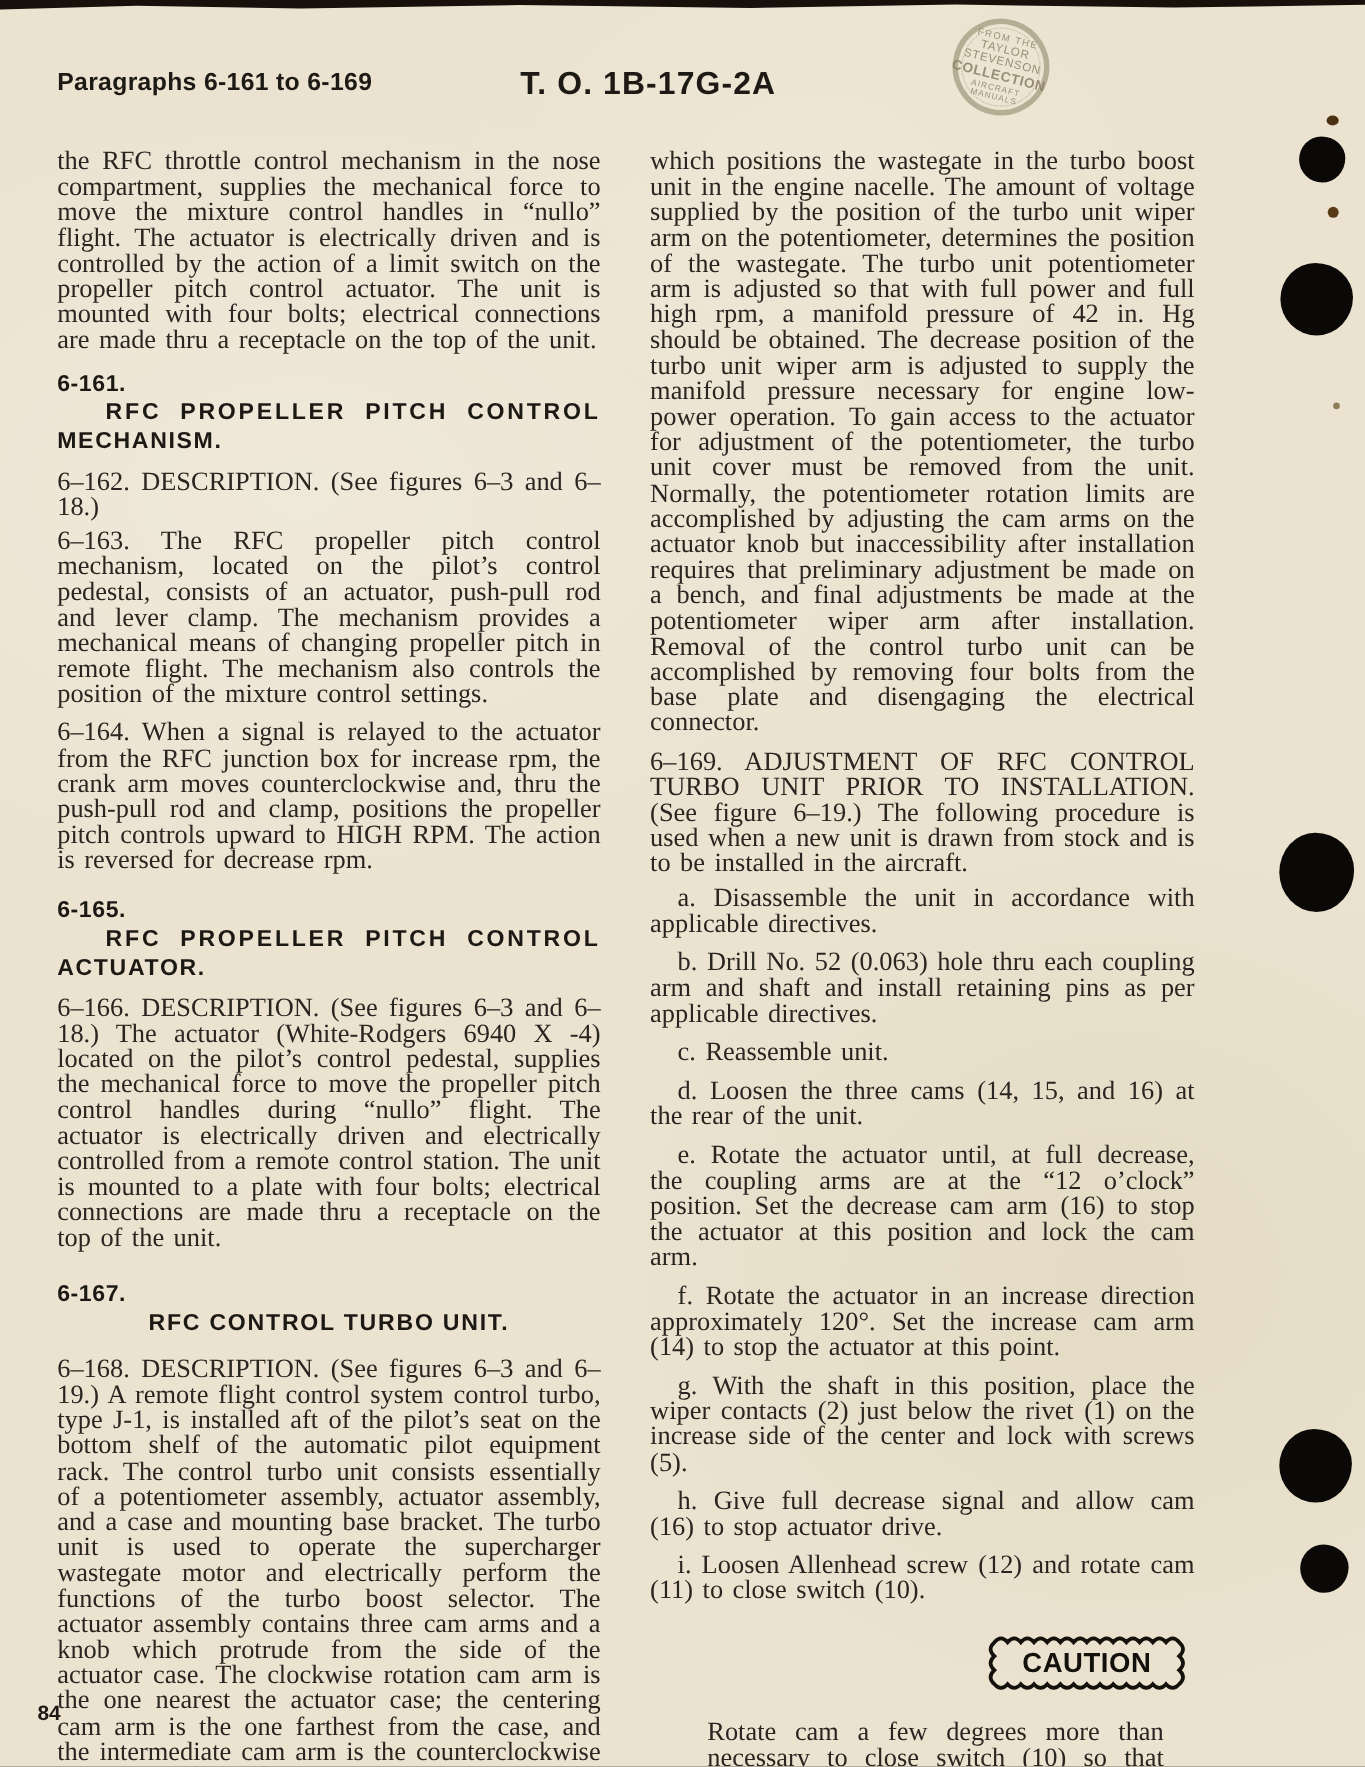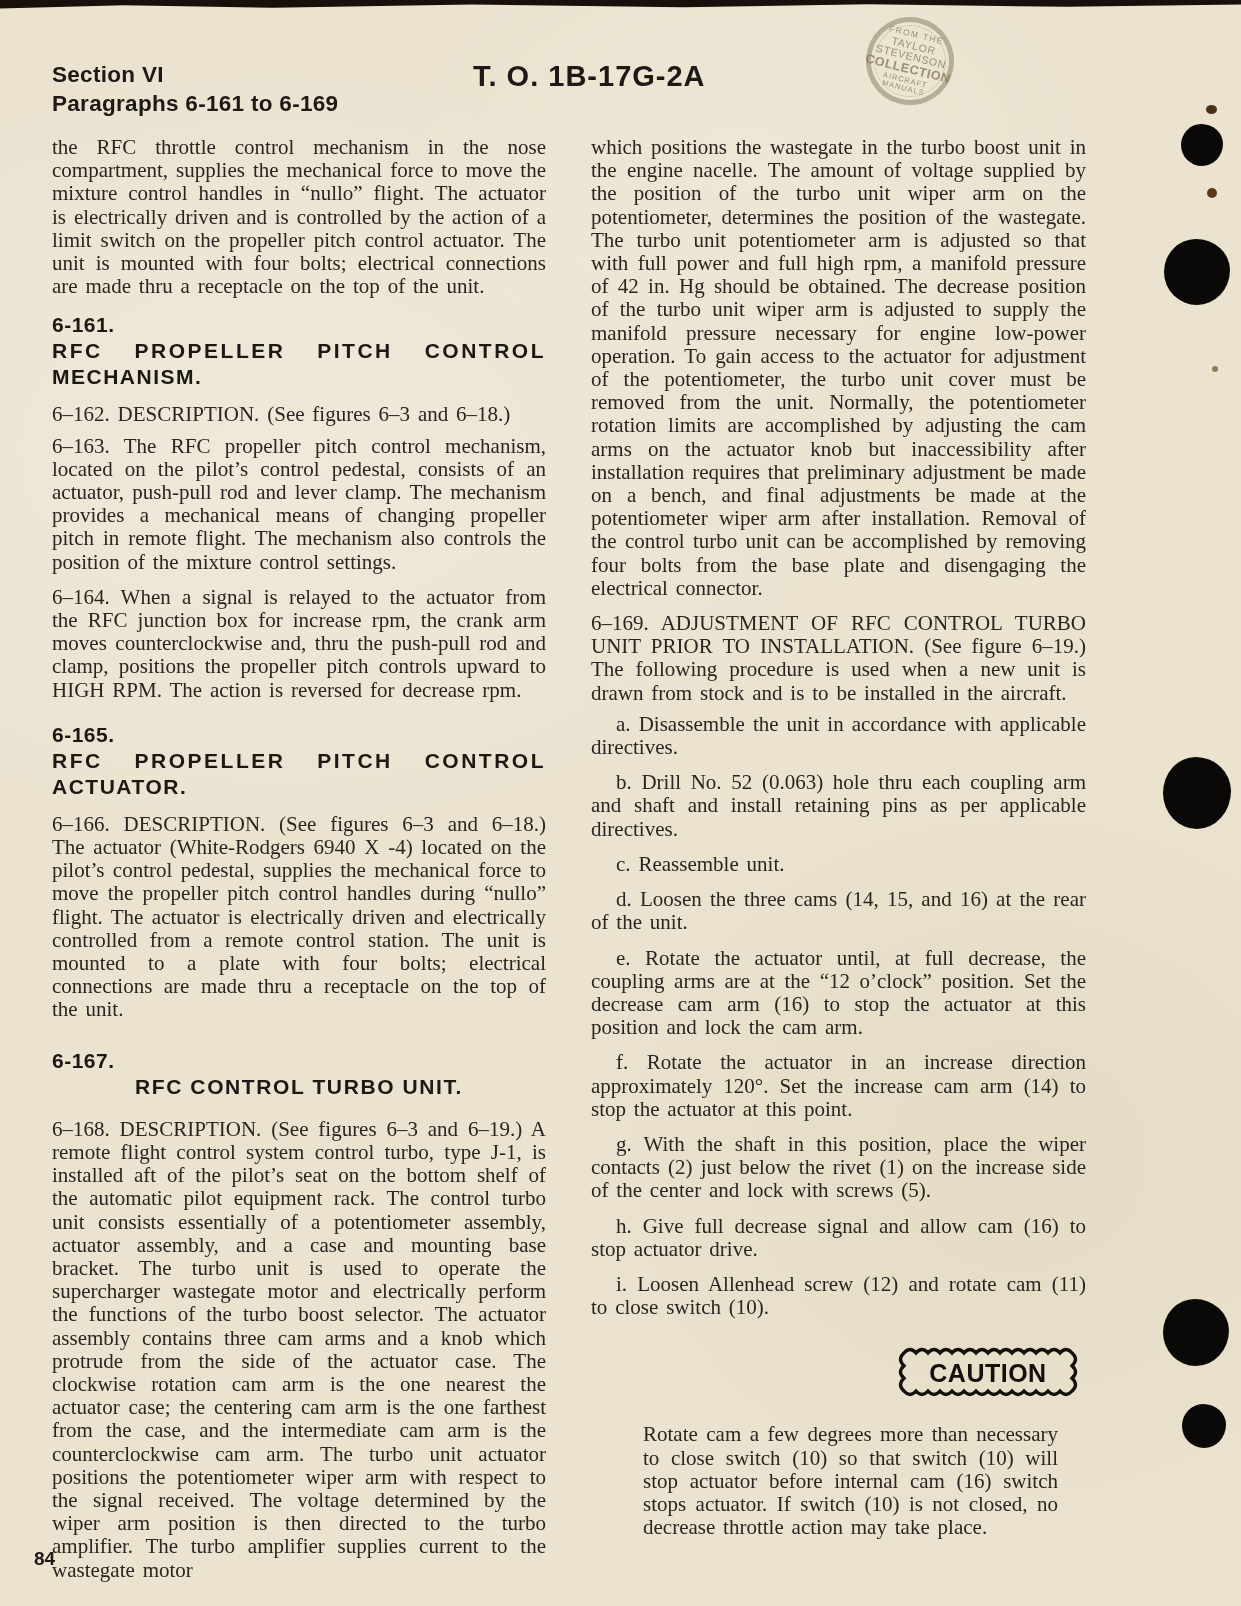--- a/index.html
+++ b/index.html
@@ -52,41 +52,41 @@
   .stamp-l3 { font-size:12.5px; font-weight:bold; letter-spacing:0.6px; margin:1px 0; }
   .stamp-l4, .stamp-l5 { font-size:7.5px; letter-spacing:1px; }
 
   
   .col { position:absolute; top:136px; width:494px; }
   .col-left { left:52px; }
   .col-right { left:591px; width:495px; }
 
   .bodytext {
     margin:0 0 8px 0;
-    font-size:21px;
+    font-size:24px;
     line-height:23.2px;
     text-align:justify;
     word-spacing:2.6px;
     color:#2a2520;
   }
   .mt { margin-top:12px; }
 
   .sec-heading {
     display:flex;
     margin:14px 0 13px 0;
     font-family:"Liberation Sans", sans-serif;
     font-weight:bold;
     font-size:21px;
     line-height:26px;
     color:#1c1813;
     flex-direction:column;
   }
   .sec-num { flex:none; width:79px; letter-spacing:0.5px; }
   .sec-body { flex:1; }
-  .sec-line1 { text-align:justify; text-align-last:justify; letter-spacing:2.5px; }
+  .sec-line1 { text-align:justify; text-align-last:justify; letter-spacing:2.5px;margin-left:44px; }
   .sec-line2 { text-align:left; letter-spacing:1.5px; }
   .sec-single { flex:1; letter-spacing:1.6px;text-align:center; }
   .sec-num-s { width:63px; }
 
   .step { text-indent:25px; margin:0 0 12px 0; }
 
   
   .caution-wrap { text-align:right; margin:24px 0 18px 0; }
   .caution-box { position:relative; display:inline-block; width:196px; height:58px; }
   .caution-box svg { position:absolute; left:0; top:0; }
@@ -126,21 +126,20 @@
       <div class="stamp-arc">FROM THE</div>
       <div class="stamp-l1">TAYLOR</div>
       <div class="stamp-l2">STEVENSON</div>
       <div class="stamp-l3">COLLECTION</div>
       <div class="stamp-l4">AIRCRAFT</div>
       <div class="stamp-l5">MANUALS</div>
     </div>
   </div>
 
   <div class="hdr-left">
-    <div>Section VI</div>
     <div>Paragraphs 6-161 to 6-169</div>
   </div>
   <div class="hdr-to">T. O. 1B-17G-2A</div>
 
   <div class="col col-left">
     <p class="bodytext">the RFC throttle control mechanism in the nose compartment, supplies the mechanical force to move the mixture control handles in “nullo” flight. The actuator is electrically driven and is controlled by the action of a limit switch on the propeller pitch control actuator. The unit is mounted with four bolts; electrical connections are made thru a receptacle on the top of the unit.</p>
 
     <div class="sec-heading">
       <span class="sec-num">6-161.</span>
       <span class="sec-body">

